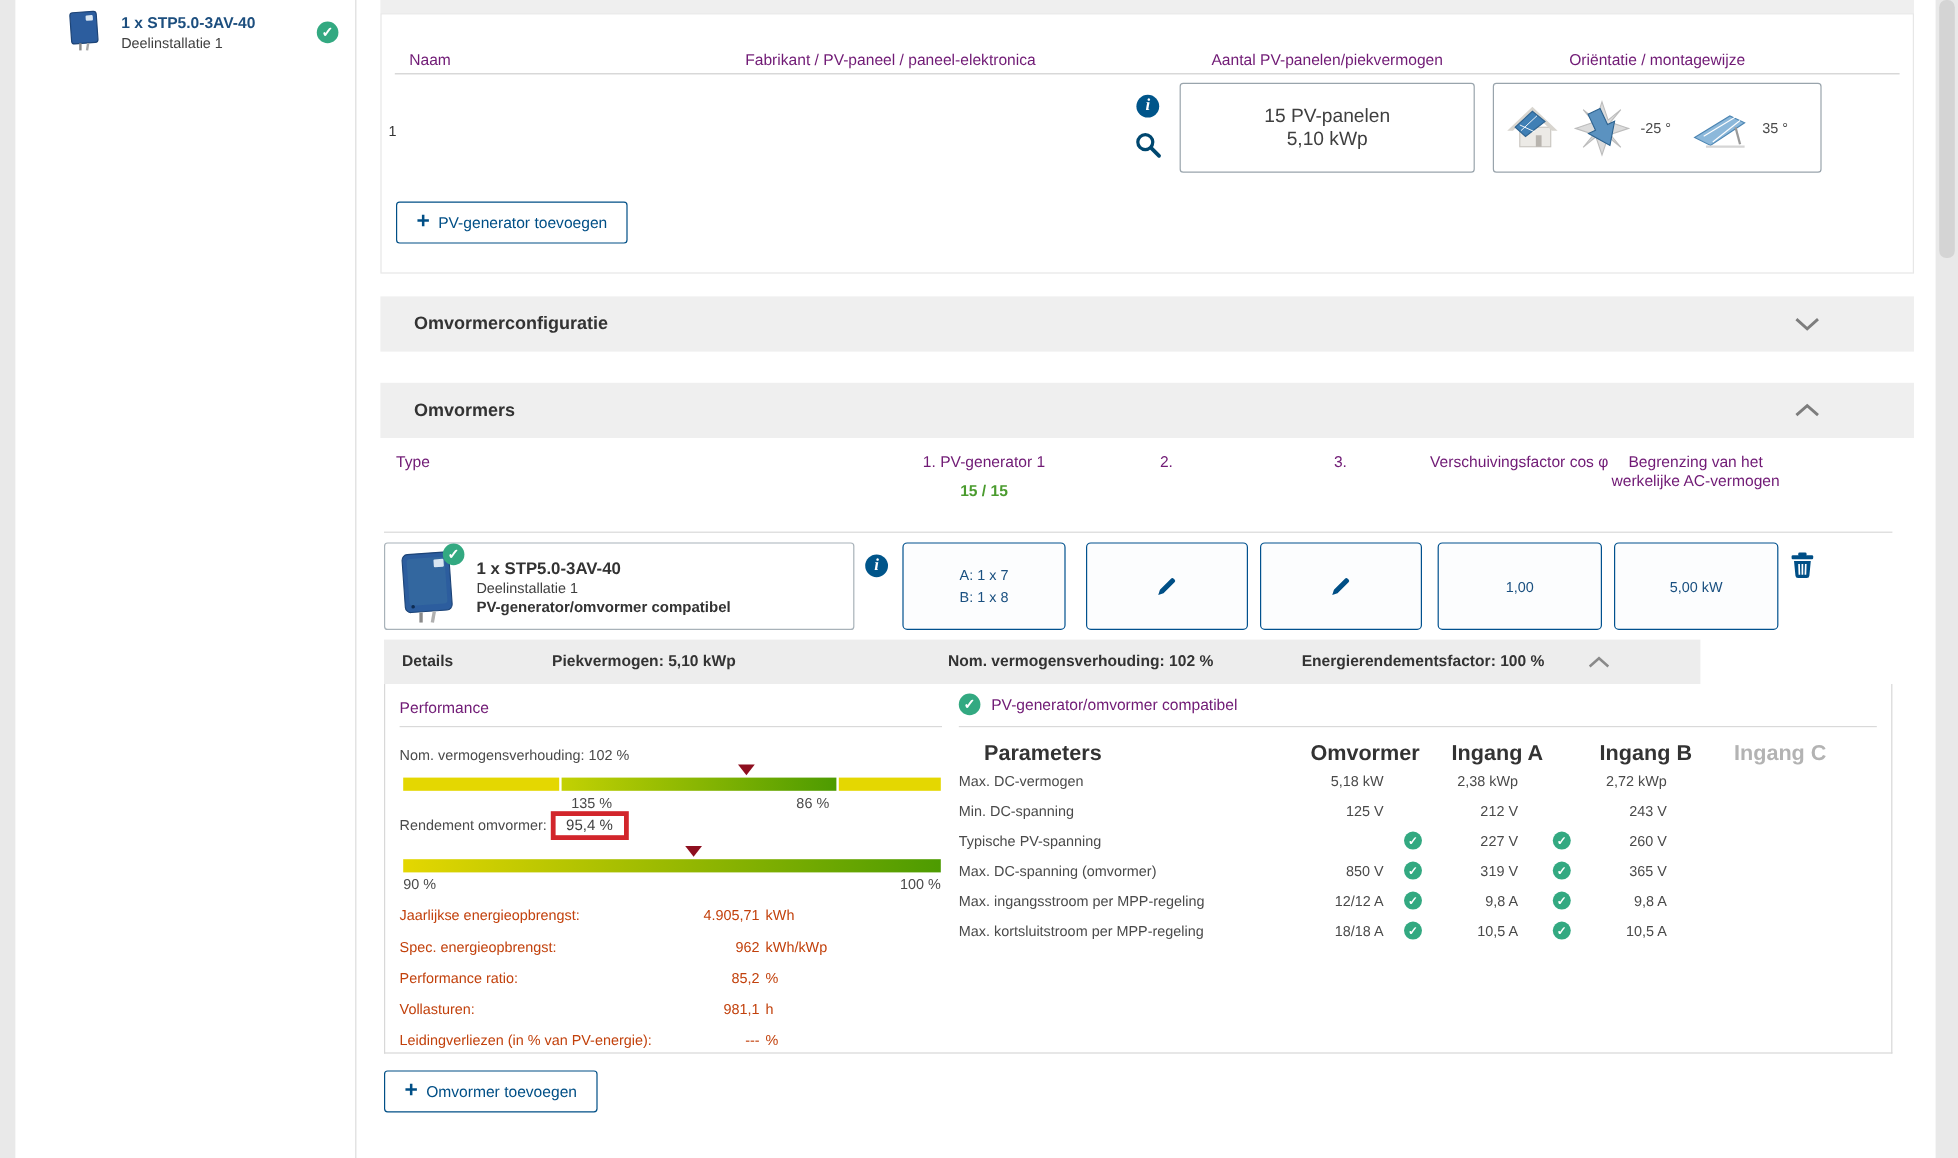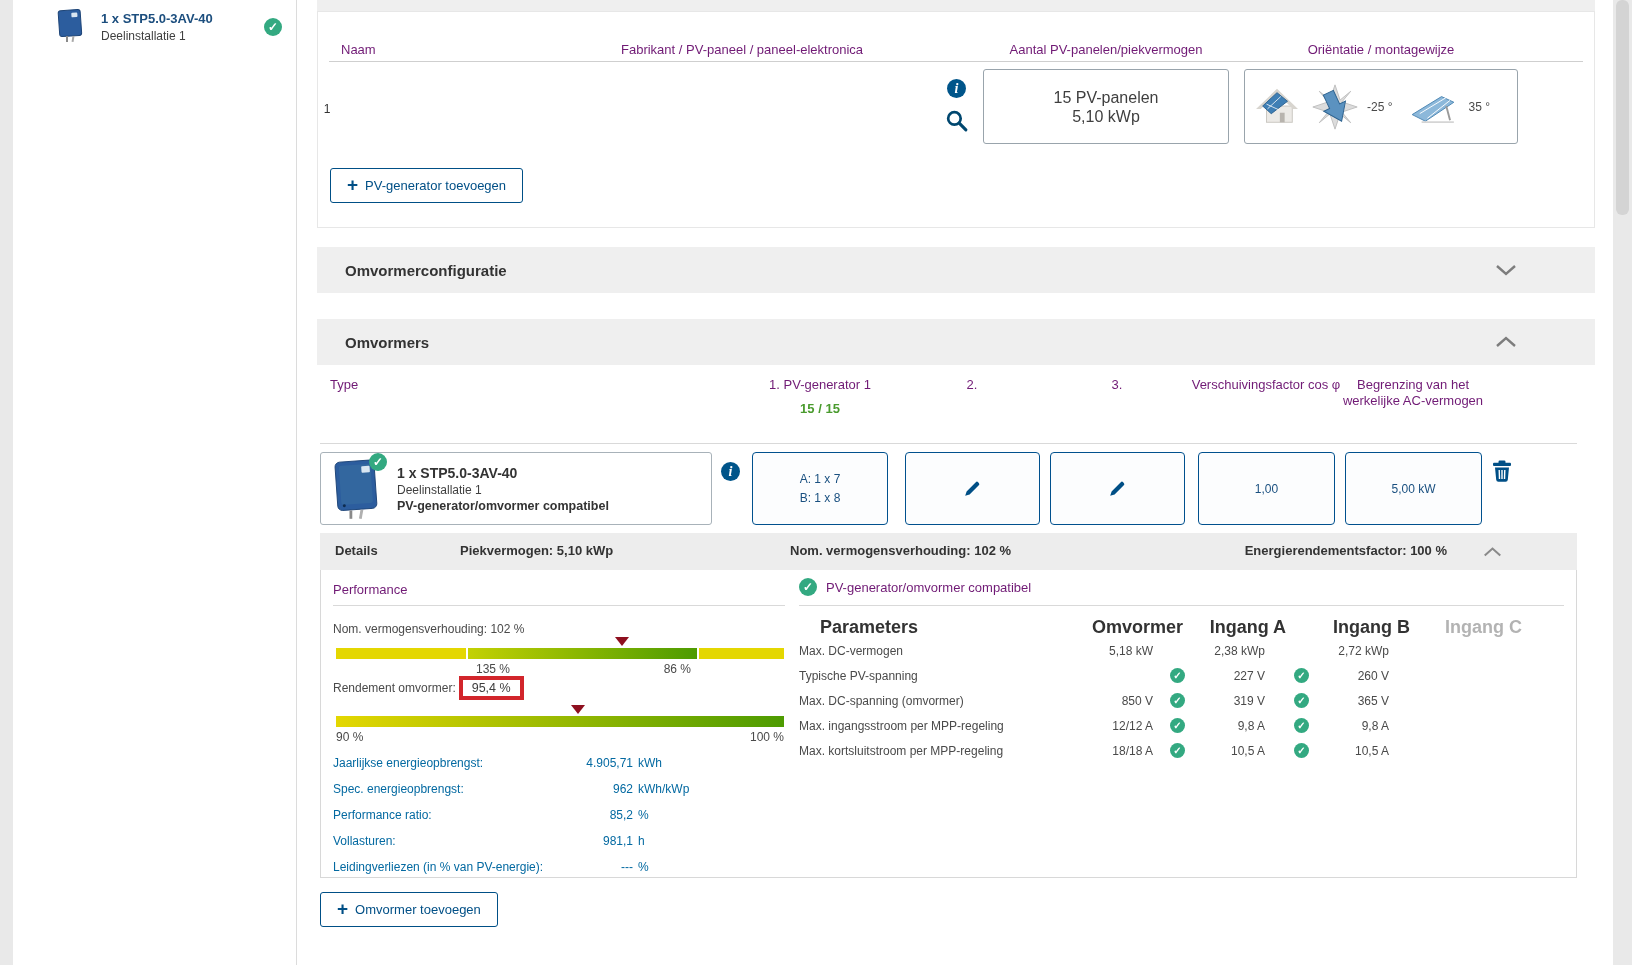--- a/index.html
+++ b/index.html
@@ -22,21 +22,21 @@
   .info-icon{display:inline-block;width:19px;height:19px;border-radius:50%;background:#00558a;color:#fff;text-align:center;line-height:19px;font-family:"Liberation Serif",serif;font-style:italic;font-weight:bold;font-size:14px;cursor:pointer;}
   .bar{position:absolute;height:11px;background:#fff;}
   .seg{position:absolute;top:0;height:100%;}
   .marker{position:absolute;top:-11px;width:0;height:0;border-left:7px solid transparent;border-right:7px solid transparent;border-top:9px solid #8e0f1f;transform:translateX(-50%);}
   .red-box{display:inline-block;border:4px solid #d2252b;padding:1px 9px;margin-left:3px;font-size:12.5px;color:#3f3f3f;}
   .details-bar{background:#ededed;}
   .details-bar span{font-size:13px;font-weight:bold;color:#333;}
   .ptable-header{display:grid;grid-template-columns:272px 82px 112px 124px 112px;font-size:18px;font-weight:bold;color:#333;height:22px;align-items:center;margin-left:21px;}
   .ptable-row{display:grid;grid-template-columns:272px 82px 36px 76px 48px 76px;align-items:center;font-size:12px;color:#4a4a4a;height:25px;}
   .cell-chk{display:flex;justify-content:flex-end;padding-right:4px;}
-  .stat-row{display:flex;font-size:12px;color:#0369a1;height:26px;align-items:center;}
+  .stat-row{display:flex;font-size:12px;color:#c2410c;height:26px;align-items:center;}
   .stat-label{width:242px;flex:none;}
   .stat-num{width:58px;flex:none;text-align:right;}
   .stat-unit{margin-left:5px;}
   .sb-title{font-size:13px;font-weight:bold;color:#1c4e7e;}
   .sb-sub{font-size:12px;color:#3f3f3f;margin-top:3px;}
   .barlabel{font-size:12px;color:#4a4a4a;}
   .flex-c{display:flex;align-items:center;}
 </style>
 </head>
 <body>
@@ -214,21 +214,21 @@
     <svg width="20" height="23" viewBox="0 0 20 23">
       <rect x="6.5" y="0.5" width="7" height="3" rx="1.2" fill="#004f86"></rect>
       <rect x="1" y="2.8" width="18" height="3.2" rx="1" fill="#004f86"></rect>
       <path d="M3 7.5 h14 l-1.2 12.2 a2.2 2.2 0 0 1 -2.2 2 H6.4 a2.2 2.2 0 0 1 -2.2 -2 Z" fill="#004f86"></path>
       <line x1="7.2" y1="10" x2="7.5" y2="19" stroke="#fff" stroke-width="1.4"></line>
       <line x1="10" y1="10" x2="10" y2="19" stroke="#fff" stroke-width="1.4"></line>
       <line x1="12.8" y1="10" x2="12.5" y2="19" stroke="#fff" stroke-width="1.4"></line>
     </svg>
   </span>
 
-  <div class="abs details-bar" style="left:320px;top:533px;width:1257px;height:37px;cursor:pointer;">
+  <div class="abs details-bar" style="left:320px;top:533px;width:1097px;height:37px;cursor:pointer;">
     <span class="abs" style="left:15px;top:10px;">Details</span>
     <span class="abs" style="left:140px;top:10px;">Piekvermogen: 5,10 kWp</span>
     <span class="abs" style="left:470px;top:10px;">Nom. vermogensverhouding: 102 %</span>
     <span class="abs" style="right:130px;top:10px;">Energierendementsfactor: 100 %</span>
     <span class="chev" style="right:75px;">
       <svg width="19" height="11" viewBox="0 0 22 12">
           <polyline points="2,10 11,2 20,10" fill="none" stroke="#8a8a8a" stroke-width="2.4"></polyline>
         </svg>
     </span>
   </div>
@@ -305,20 +305,28 @@
       </div>
       <div class="ptable-row">
         <span>Max. DC-vermogen</span>
         <span class="tr">5,18 kW</span>
         <span></span>
         <span class="tr">2,38 kWp</span>
         <span></span>
         <span class="tr">2,72 kWp</span>
       </div>
       <div class="ptable-row">
+        <span>Min. DC-spanning</span>
+        <span class="tr">125 V</span>
+        <span></span>
+        <span class="tr">212 V</span>
+        <span></span>
+        <span class="tr">243 V</span>
+      </div>
+      <div class="ptable-row">
         <span>Typische PV-spanning</span>
         <span class="tr"></span>
         <span class="cell-chk">
             <span class="chk">
               <span>✓</span>
             </span>
           </span>
         <span class="tr">227 V</span>
         <span class="cell-chk">
             <span class="chk">

